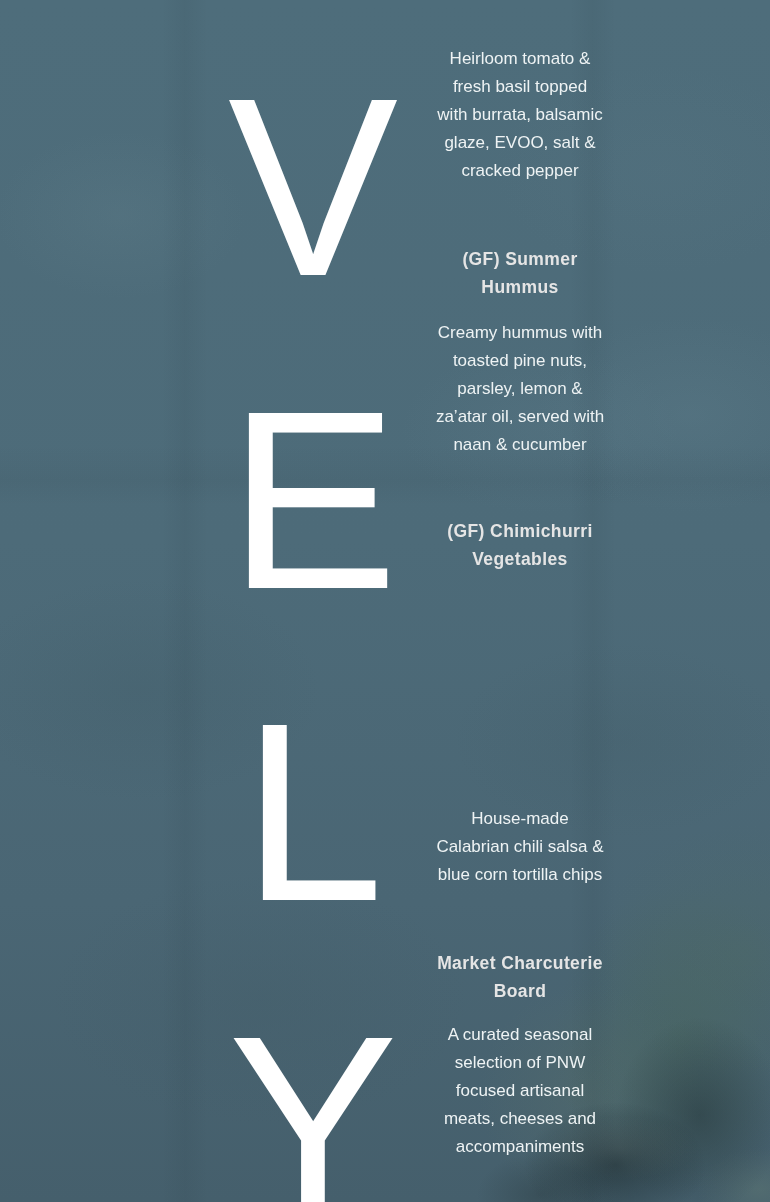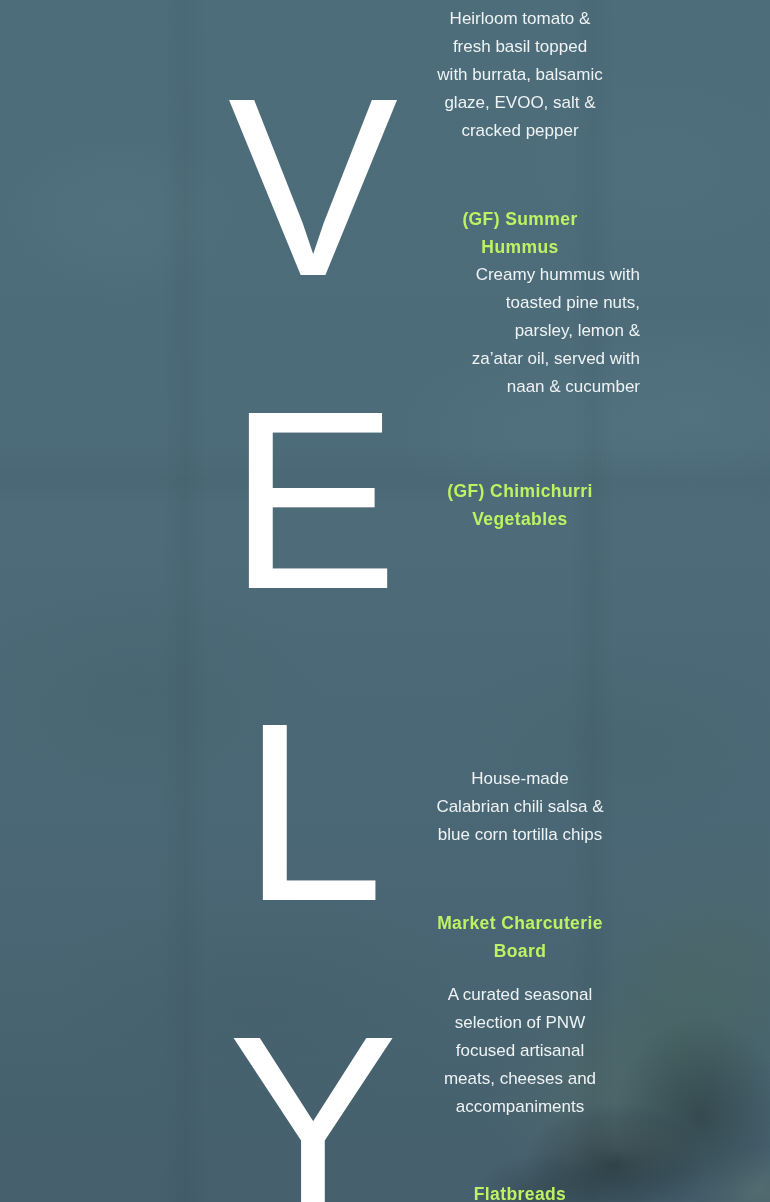--- a/index.html
+++ b/index.html
@@ -81,37 +81,38 @@
     width: 240px;
     height: 100%;
   }
   .block {
     position: absolute;
     left: 0;
     width: 240px;
     text-align: center;
     white-space: pre-line;
     color: #ffffff;
+    margin-top: 40px;
   }
   .desc {
     font-size: 17px;
     line-height: 28px;
     font-weight: 400;
     color: #eef3f4;
   }
   .head {
     font-size: 17.5px;
     line-height: 28px;
     font-weight: 700;
     letter-spacing: 0.4px;
-    color: #bef264;
+    color: #e5e5e5;
   }
   .b1  { top: 5px; }
   .b2  { top: 205px; }
-  .b3  { top: 261px; text-align: right; }
+  .b3  { top: 279px; }
   .b4  { top: 477px; }
   .b5  { top: 549px; }
   .b6  { top: 721px; }
   .b7  { top: 765px; }
   .b8  { top: 909px; }
   .b9  { top: 981px; }
   .b10 { top: 1180px; }
 </style>
 </head>
 <body>

